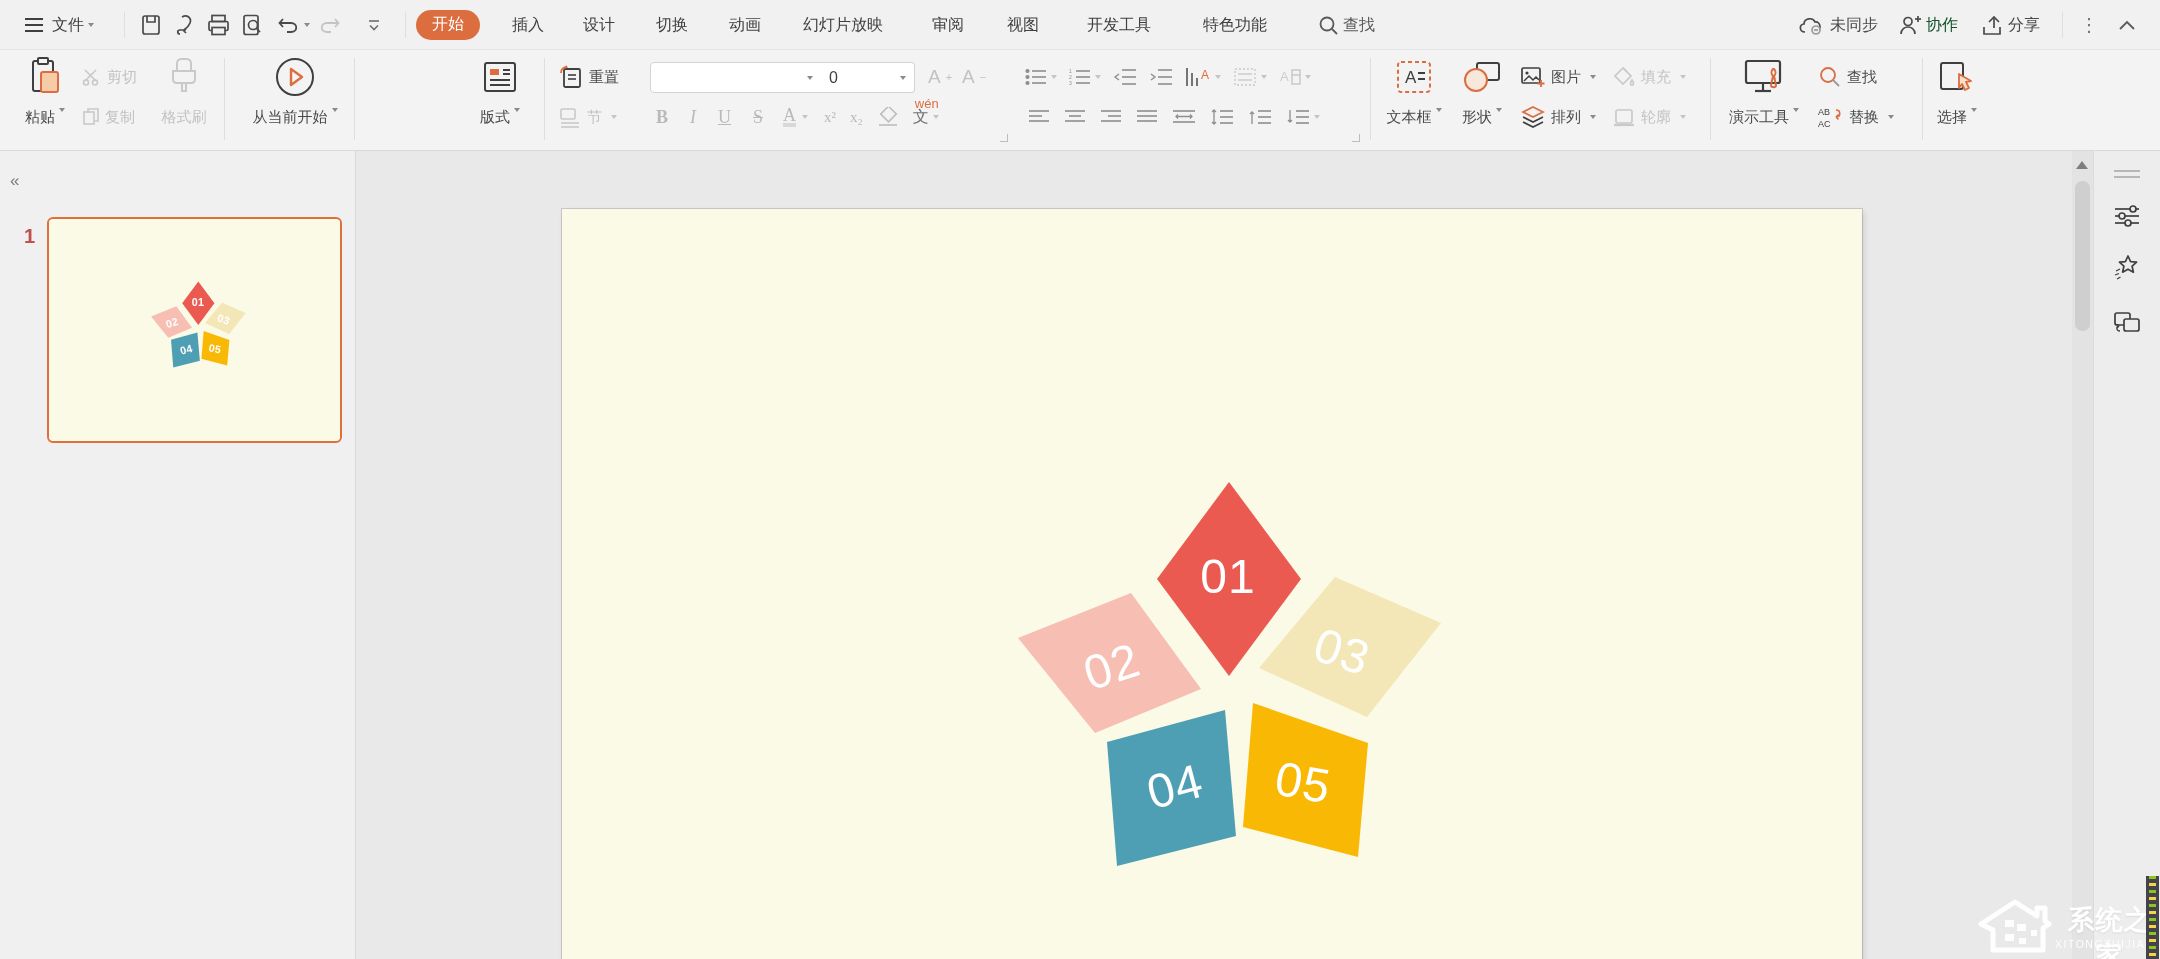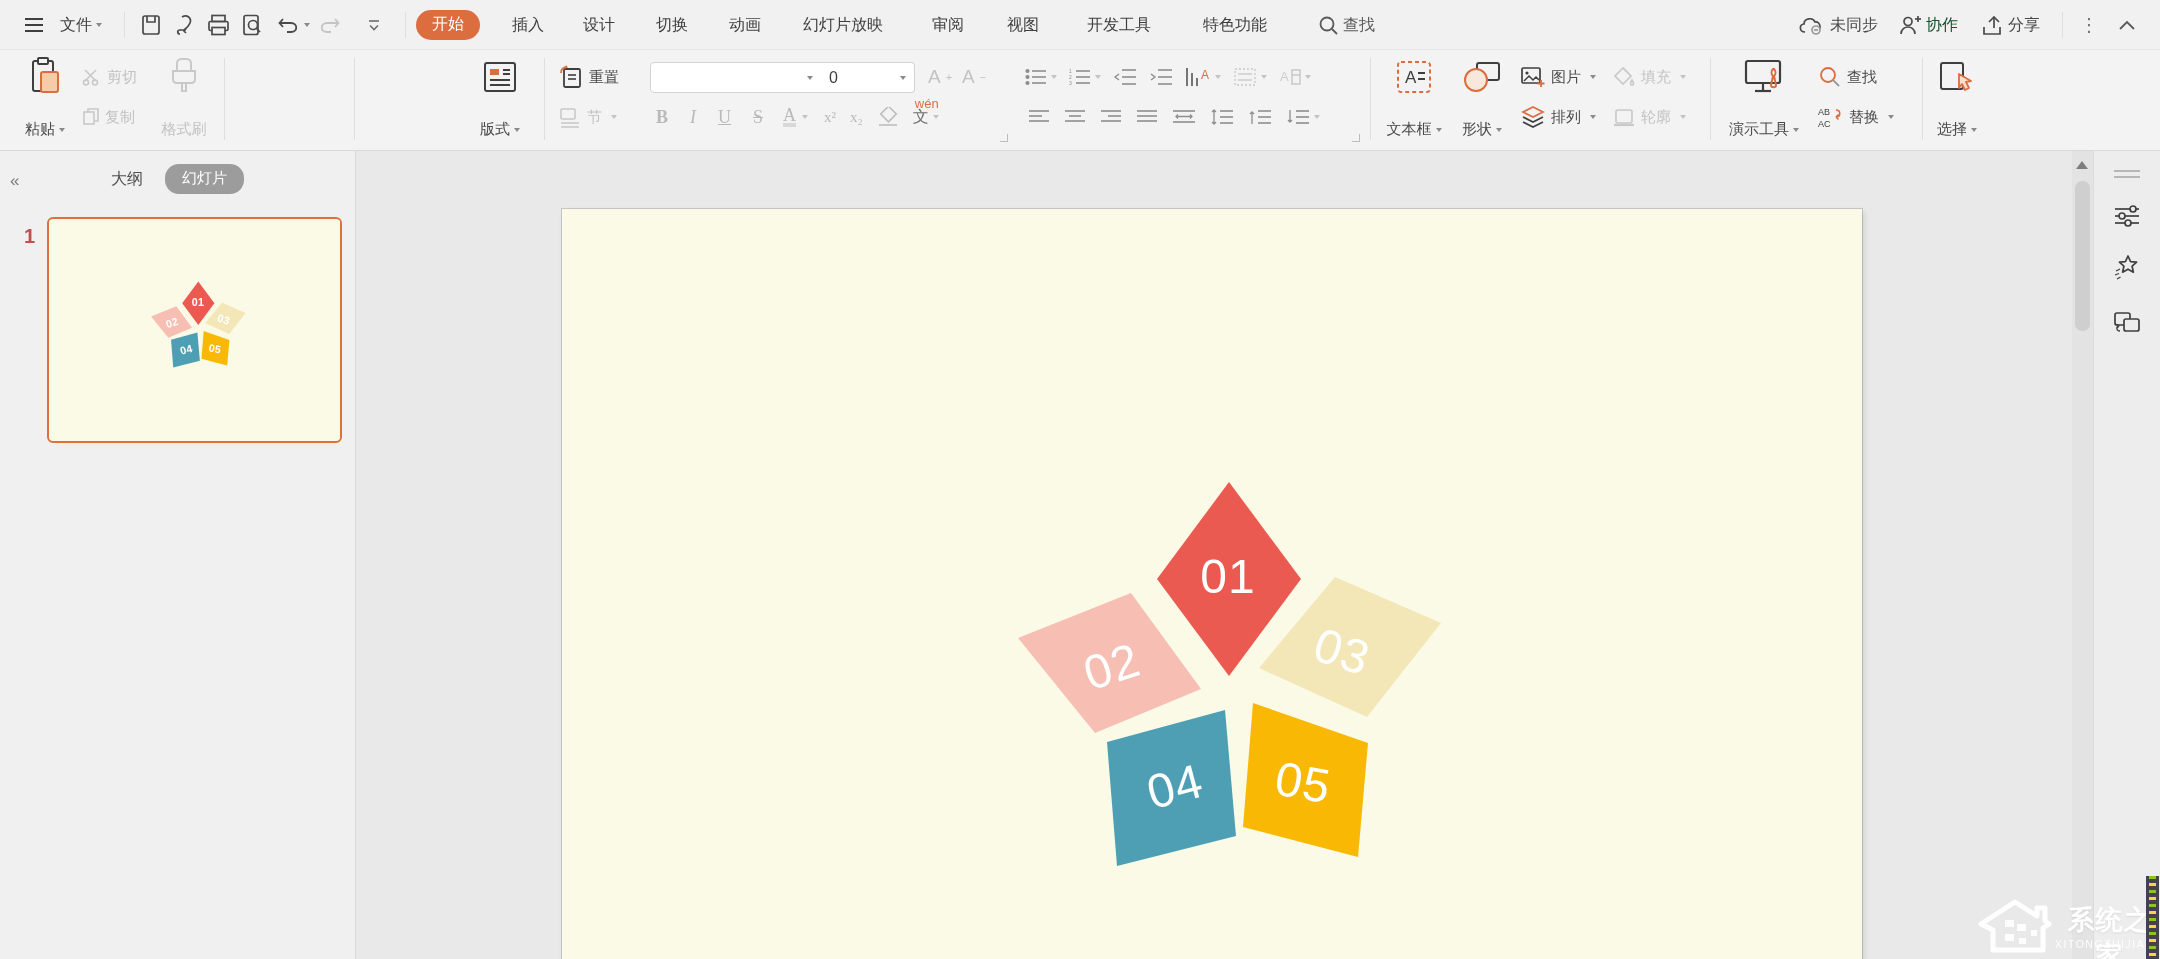--- a/index.html
+++ b/index.html
@@ -22,21 +22,21 @@
     border-right:3.5px solid transparent; border-top:4px solid #8A8A8A; margin-left:4px; }
   .caret.lt { border-top-color:#C4C4C4; }
 
   
   #ribbon { position:absolute; left:0; top:50px; width:2160px; height:101px;
     background:#F3F3F3; border-bottom:1px solid #D9D9D9; }
   .rsep { position:absolute; top:8px; width:1px; height:82px; background:#DEDEDE; }
   .bigbtn { position:absolute; top:4px; height:92px; display:flex; flex-direction:column;
     align-items:center; justify-content:flex-start; color:#4A4A4A; font-size:15px; cursor:default; }
   .bigbtn .bicon { height:46px; display:flex; align-items:center; justify-content:center; }
-  .bigbtn .blabel { margin-top:20px; display:flex; align-items:center; }
+  .bigbtn .blabel { margin-top:8px; display:flex; }
   .srow { position:absolute; height:30px; display:flex; align-items:center; gap:5px;
     font-size:15px; color:#4A4A4A; white-space:nowrap; }
   .r1 { top:12px; } .r2 { top:52px; }
   .dis { color:#C2C2C2 !important; }
   .dis svg line, .dis svg path, .dis svg rect, .dis svg circle, .dis svg polygon { stroke:#C9C9C9 !important; }
   .combo { position:absolute; top:12px; height:31px; background:#FFF; border:1px solid #D4D4D4;
     display:flex; align-items:center; font-size:16px; color:#3F3F3F; padding:0 8px; }
   .combo .cval { flex:1; }
   .glyphbtn { font-size:18px; color:#B9B9B9; font-family:"Liberation Serif","DejaVu Serif",serif; }
   .cornermark { position:absolute; width:8px; height:8px; border-right:1px solid #BDBDBD; border-bottom:1px solid #BDBDBD; }
@@ -84,21 +84,21 @@
 <div id="menubar">
   <div class="mb" style="left:24px;">
     <svg width="20" height="16" viewBox="0 0 20 16">
         <g stroke="#3F3F3F" stroke-width="2">
           <line x1="1" y1="2" x2="19" y2="2"></line>
           <line x1="1" y1="8" x2="19" y2="8"></line>
           <line x1="1" y1="14" x2="19" y2="14"></line>
         </g>
       </svg>
   </div>
-  <div class="mb" style="left:60px;justify-content:flex-end;">
+  <div class="mb" style="left:52px;justify-content:flex-end;">
     <span>文件</span>
     <span class="caret"></span>
   </div>
   <div class="qsep" style="left:124px;"></div>
   <div class="mb" style="left:139px;">
     <svg width="24" height="24" viewBox="0 0 24 24" fill="none" stroke="#4A4A4A" stroke-width="1.7">
         <rect x="4" y="3" width="16" height="18" rx="2"></rect>
         <path d="M8 3v6h8V3"></path>
       </svg>
   </div>
@@ -255,20 +255,32 @@
           <path d="M6 14h22v8c0 2-1 4-4 4H10c-3 0-4-2-4-4v-8z"></path>
           <path d="M15 26v8h4v-8"></path>
         </svg>
     </span>
     <span class="blabel">
         <span>格式刷</span>
       </span>
   </div>
   <div class="rsep" style="left:224px;"></div>
 
+  <div class="bigbtn" style="left:236px; width:118px;">
+    <span class="bicon">
+      <svg width="42" height="42" viewBox="0 0 42 42" fill="none">
+          <circle cx="21" cy="21" r="18" stroke="#3F3F3F" stroke-width="2"></circle>
+          <path d="M17 13l11 8-11 8z" fill="none" stroke="#DC6D3F" stroke-width="2.4" stroke-linejoin="round"></path>
+        </svg>
+    </span>
+    <span class="blabel">
+        <span>从当前开始</span>
+        <span class="caret"></span>
+      </span>
+  </div>
   <div class="rsep" style="left:354px;"></div>
 
   <div class="bigbtn" style="left:468px; width:64px;">
     <span class="bicon">
       <svg width="40" height="38" viewBox="0 0 40 38" fill="none">
           <rect x="5" y="5" width="30" height="28" rx="2" stroke="#3F3F3F" stroke-width="2"></rect>
           <rect x="10" y="11" width="9" height="6" fill="#DC6D3F"></rect>
           <line x1="10" y1="22" x2="30" y2="22" stroke="#3F3F3F" stroke-width="2"></line>
           <line x1="10" y1="27" x2="30" y2="27" stroke="#3F3F3F" stroke-width="2"></line>
           <line x1="23" y1="12" x2="30" y2="12" stroke="#3F3F3F" stroke-width="2"></line>
@@ -546,24 +558,20 @@
     </span>
     <span class="blabel">
         <span>选择</span>
         <span class="caret"></span>
       </span>
   </div>
 </div>
 
 <div id="leftpanel">
   <div id="collapse-btn">«</div>
-  <div id="panel-tabs">
-    <span>大纲</span>
-    <span class="pill-active">幻灯片</span>
-  </div>
   <div id="slide-num">1</div>
   <div id="thumb">
     <svg width="291" height="221" viewBox="0 0 1300 975">
       <rect x="0" y="0" width="1300" height="975" fill="#FBFAE6"></rect>
       <g>
         <polygon points="667,273 739,370 667,467 595,370" fill="#EB5A50"></polygon>
         <polygon points="569,384 639,480 533,524 456,429" fill="#F7BEB3"></polygon>
         <polygon points="773,368 879,414 805,508 697,459" fill="#F3E7B8"></polygon>
         <polygon points="663,501 674,627 555,657 545,533" fill="#4F9FB4"></polygon>
         <polygon points="691,494 806,534 796,648 681,618" fill="#F9B803"></polygon>

